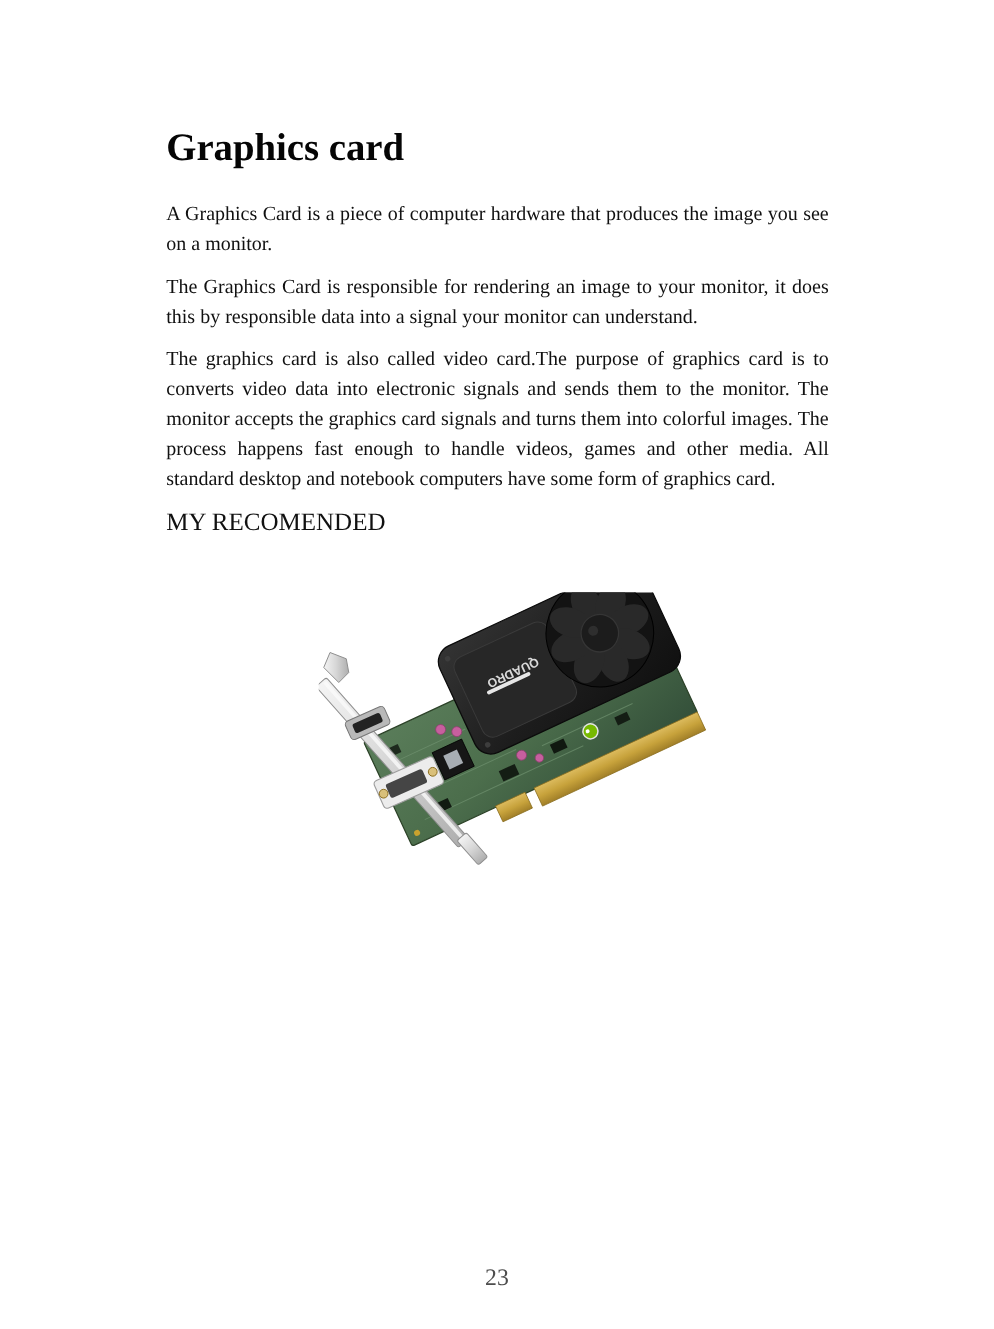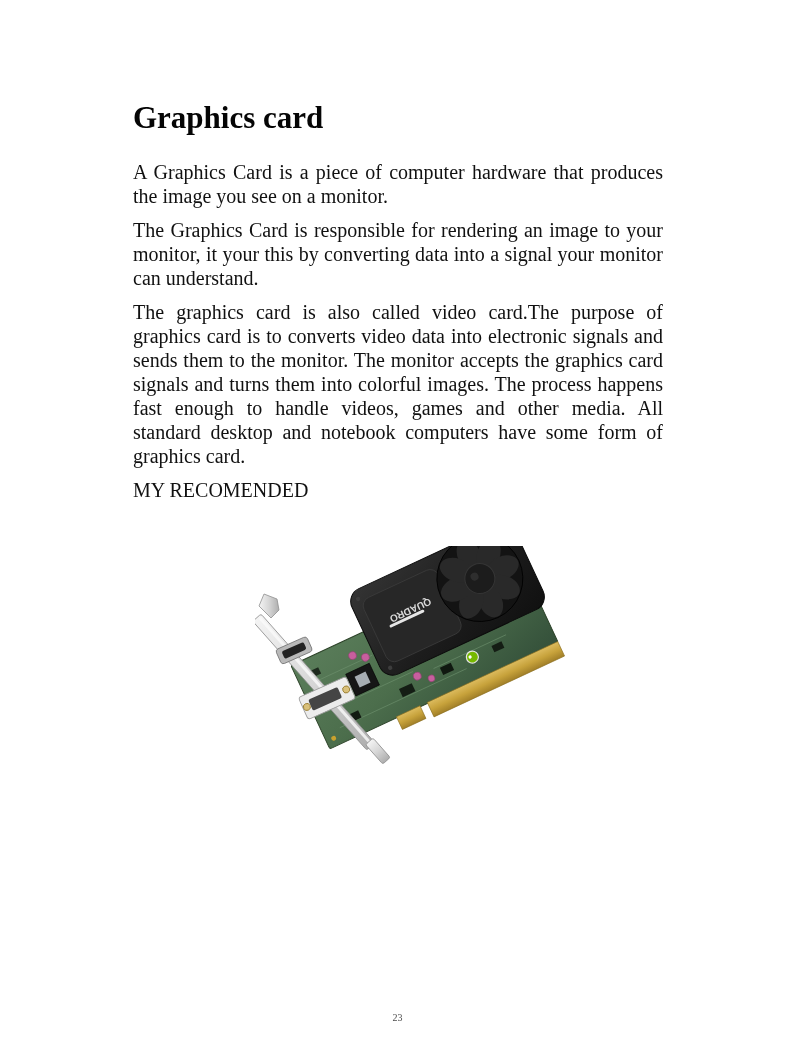--- a/index.html
+++ b/index.html
@@ -31,21 +31,21 @@
   }
   h3.doc-heading {
     margin: 0 0 12px 0;
     font-size: 16px;
     line-height: 24px;
     font-weight: bold;
     color: #050505;
   }
   p.doc-para {
     margin: 0 0 10px 0;
-    font-size: 20px;
+    font-size: 16px;
     line-height: 24px;
     text-align: justify;
     color: #111111;
   }
   p.doc-plain {
     margin: 0 0 0 0;
     font-size: 20px;
     line-height: 24px;
     text-align: left;
     color: #111111;
@@ -55,34 +55,34 @@
     width: 310px;
     height: 218px;
     padding: 0;
   }
   .page-number {
     position: absolute;
     left: 0;
     top: 1012px;
     width: 795px;
     text-align: center;
-    font-size: 10px;
+    font-size: 19px;
     color: #4d4d4d;
   }
 </style>
 </head>
 <body>
 
 <div class="page">
   <div class="content">
 
     <h1 class="doc-title">Graphics card</h1>
 
     <p class="doc-para">A Graphics Card is a piece of computer hardware that produces the image you see on a monitor.</p>
-    <p class="doc-para">The Graphics Card is responsible for rendering an image to your monitor, it your this by converting data into a signal your monitor can understand.</p>
+    <p class="doc-para">The Graphics Card is responsible for rendering an image to your monitor, it does this by responsible data into a signal your monitor can understand.</p>
 
     <p class="doc-para">The graphics card is also called video card.The purpose of graphics card is to converts video data into electronic signals and sends them to the monitor. The monitor accepts the graphics card signals and turns them into colorful images. The process happens fast enough to handle videos, games and other media. All standard desktop and notebook computers have some form of graphics card.</p>
 
     <p class="doc-plain">MY RECOMENDED</p>
 
     <figure class="card-figure">
       <svg width="310" height="218" viewBox="0 0 310 218" xmlns="http://www.w3.org/2000/svg">
         <defs>
           <linearGradient id="pcbGrad" x1="0" y1="0" x2="1" y2="1">
             <stop offset="0" stop-color="#5a7d5a"></stop>

